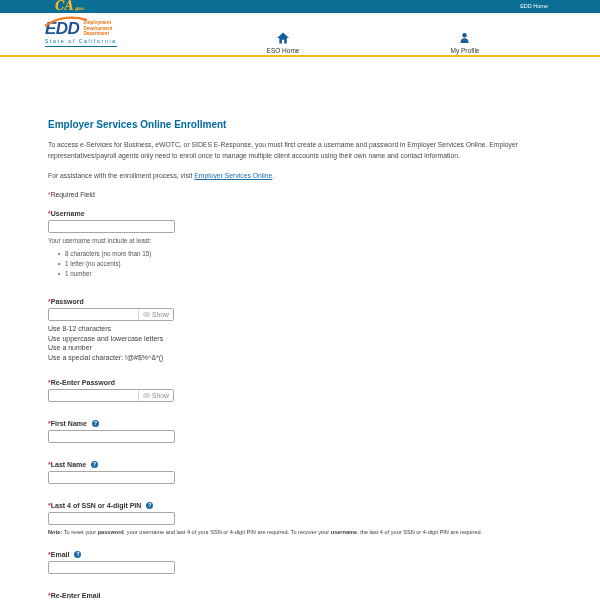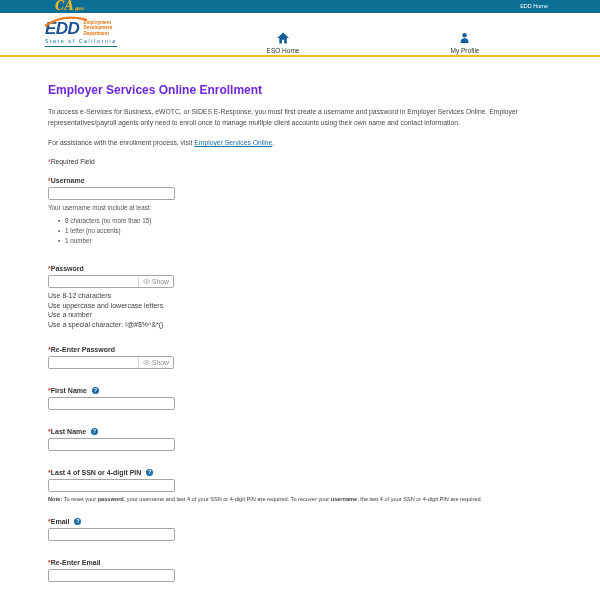--- a/index.html
+++ b/index.html
@@ -30,21 +30,21 @@
     color:#ffffff; font-size:5.5px; text-decoration:none; cursor:pointer;
   }
 
   
   .header {
     position:absolute; top:13px; left:0; width:600px; height:44px;
     background:#ffffff; border-bottom:2px solid #FDB81E;
   }
   .edd-logo { position:absolute; left:45px; top:4px; cursor:pointer; }
   .edd-swoosh { position:absolute; left:-2px; top:-2px; }
-  .edd-row { display:flex; align-items:center; }
+  .edd-row { display:flex; align-items:flex-end; }
   .edd-text {
     font-size:17px; font-style:italic; font-weight:800;
     color:#1D5293; line-height:17px; letter-spacing:-0.5px; margin-top:3px;
   }
   .dept { margin-left:4px; margin-top:2px; color:#E87511; font-size:4.6px; font-weight:bold; line-height:5.6px; }
   .state {
     margin-top:1px; color:#0B6E94; font-size:5.2px; letter-spacing:1.6px;
     border-bottom:1.5px solid #0B6E94; padding-bottom:1.5px; white-space:nowrap;
   }
 
@@ -53,21 +53,21 @@
     align-items:center; gap:3px; cursor:pointer; transform:translateX(-50%);
   }
   .nav-eso { left:283px; }
   .nav-profile { left:465px; }
   .nav-label { font-size:6.5px; color:#333333; white-space:nowrap; }
 
   
   .main { position:absolute; top:59px; left:0; width:600px; }
   .content { padding:24px 48px 0 48px; }
 
-  .page-title { font-size:12px; font-weight:600; color:#6d28d9; }
+  .page-title { font-size:10px; font-weight:600; color:#0369a1;margin-top:36px; }
 
   .intro {
     margin-top:9px; font-size:6.8px; color:#494949;
     line-height:11px; max-width:506px;
   }
   .assist { margin-top:11px; font-size:6.8px; color:#494949; }
   .link { color:#1A6FAF; text-decoration:underline; cursor:pointer; }
 
   .required-note { margin-top:12px; font-size:6.8px; color:#333333; }
   .req { color:#C23B33; }

